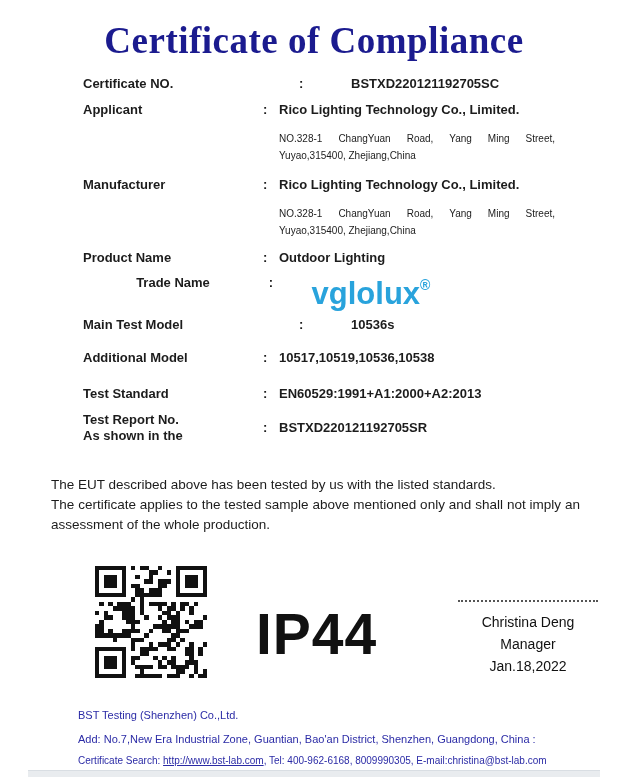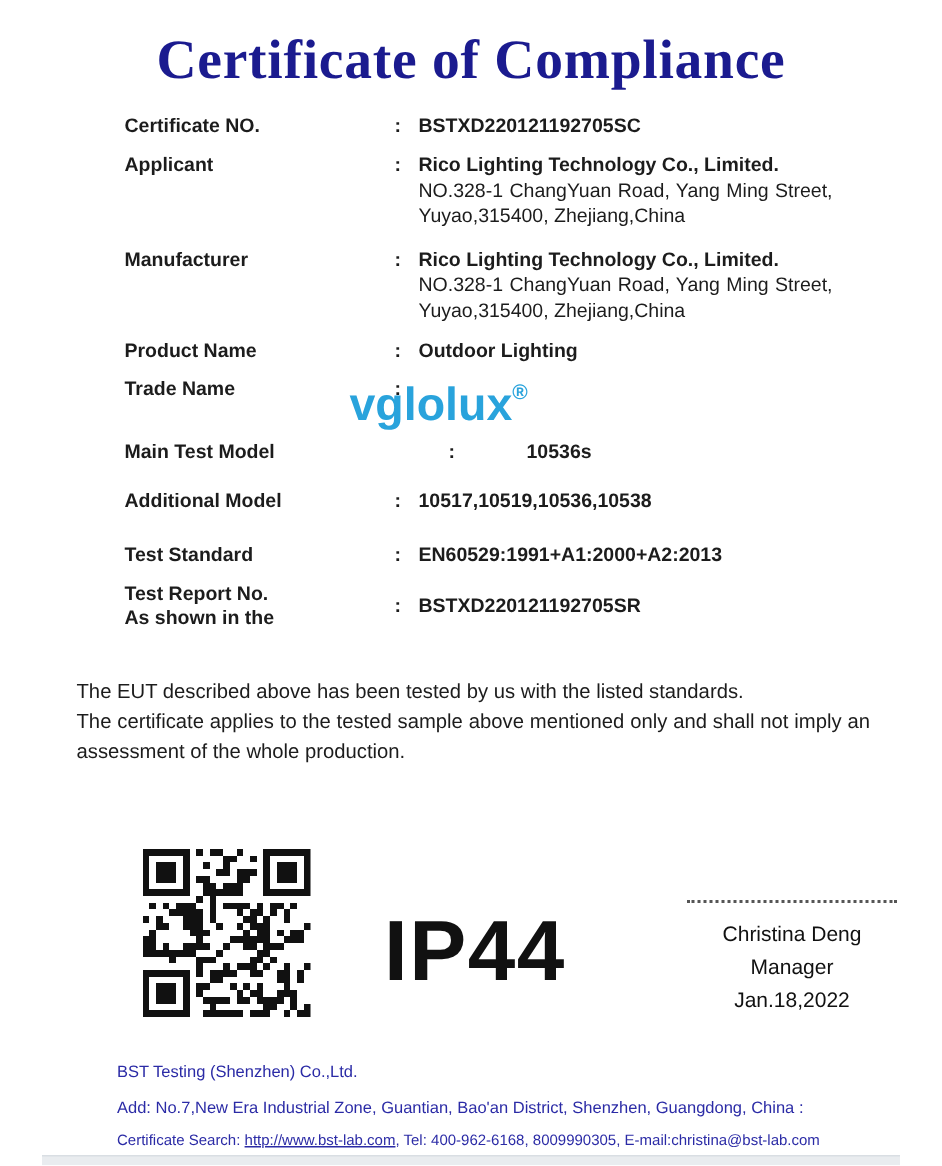--- a/index.html
+++ b/index.html
@@ -14,26 +14,26 @@
     font-family:"Liberation Serif", serif; font-weight:bold;
     font-size:37px; line-height:42px; color:#1b1b8f;
     letter-spacing:0.5px;
   }
   .fields { padding:14px 45px 0 55px; }
   .row { display:grid; grid-template-columns:180px 16px 1fr; }
   .row .lbl { font-weight:bold; font-size:13px; line-height:16px; }
   .row .col { font-weight:bold; font-size:13px; line-height:16px; }
   .row .val { font-size:13px; line-height:16px; }
   .bold { font-weight:bold; }
-  .addr { font-size:13px; line-height:17px; text-align:justify; margin-top:0; }
-  .r-cert { margin-bottom:10px; }
+  .addr { font-size:10px; line-height:17px; text-align:justify; margin-top:12px; }
+  .r-cert { margin-bottom:10px;gap:36px; }
   .r-applicant { margin-bottom:13px; }
   .r-manufacturer { margin-bottom:11px; }
   .r-product { margin-bottom:9px; }
-  .r-trade { margin-bottom:6px; }
+  .r-trade { margin-bottom:6px;text-align:center; }
   .r-main { margin-bottom:17px;gap:36px; }
   .r-additional { margin-bottom:20px; }
   .r-standard { margin-bottom:10px; }
   .r-report { align-items:center; }
   .r-report .col { align-self:center; }
   .logo-wrap { transform:translateX(-46px); margin-top:2px; white-space:nowrap; }
   .logo-text {
     color:#29a3dc; font-weight:bold; font-size:31px; line-height:34px;
     letter-spacing:0px; font-family:"Liberation Sans", sans-serif;
   }

